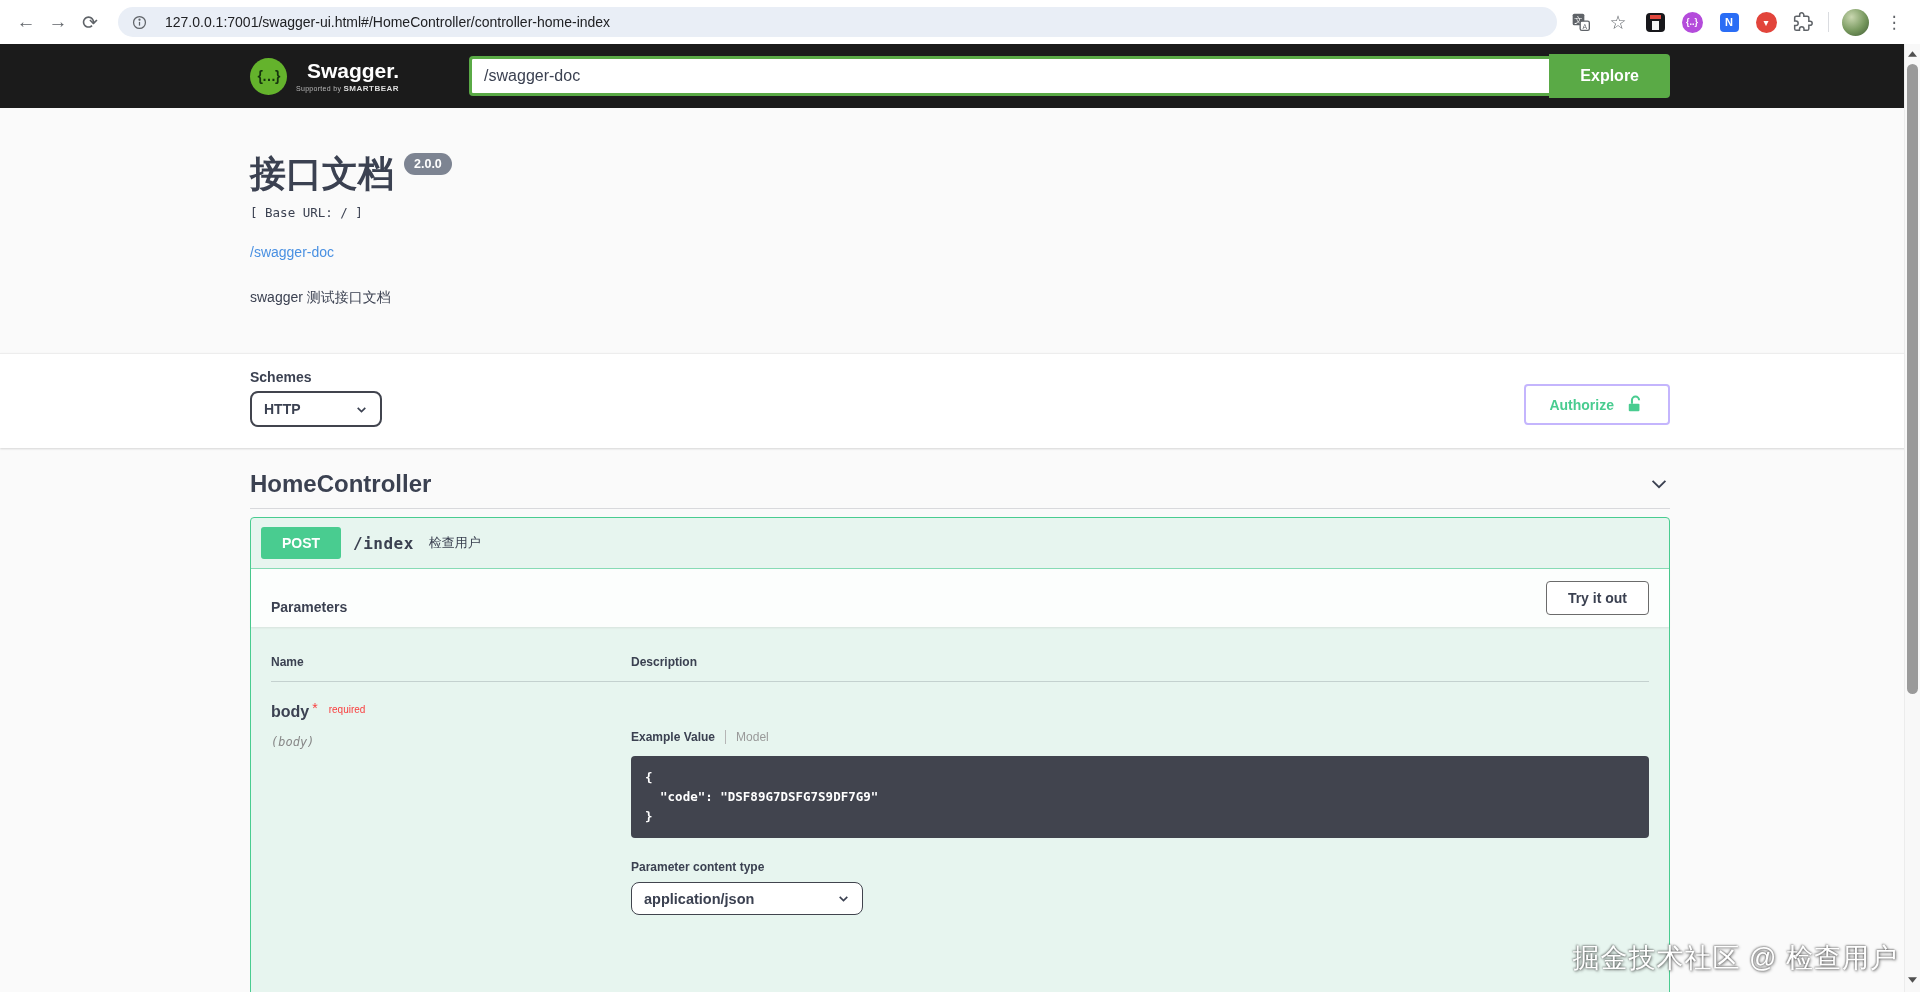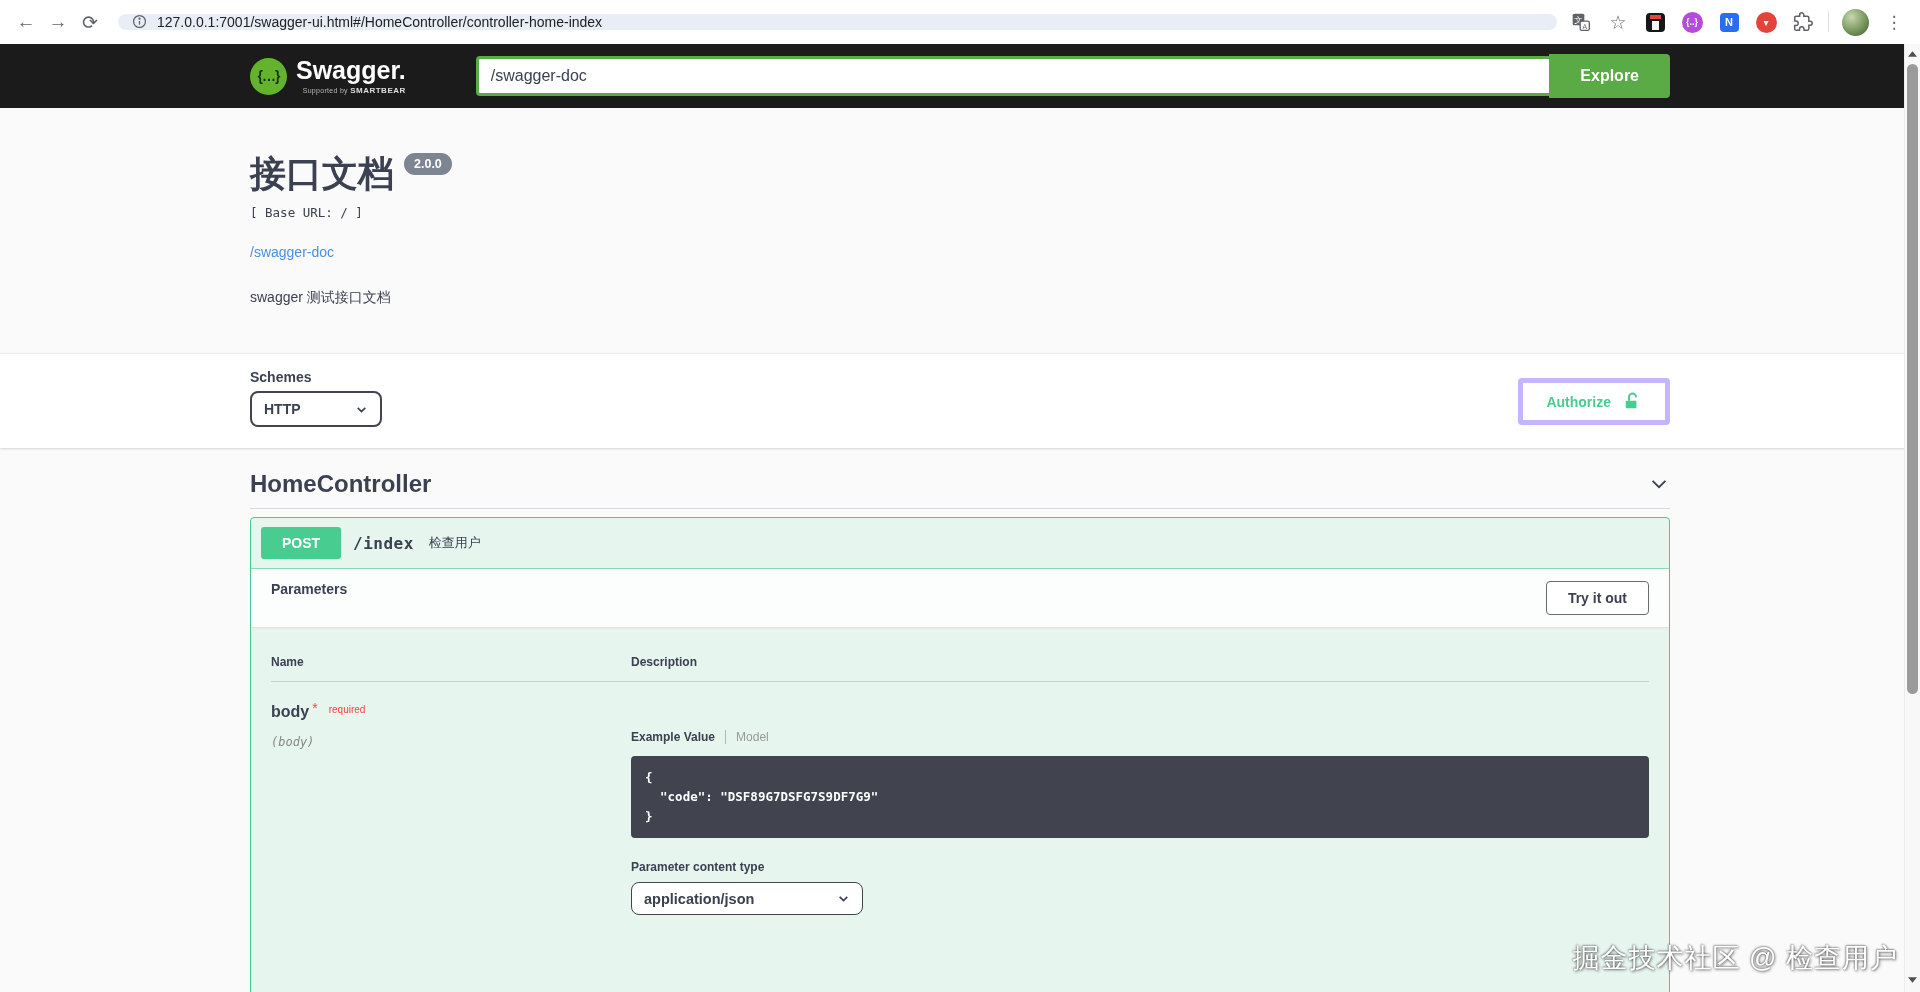--- a/index.html
+++ b/index.html
@@ -4,22 +4,22 @@
 <style>
   * { margin:0; padding:0; box-sizing:border-box; }
   html,body { width:1920px; height:992px; overflow:hidden; }
   body { font-family:"Liberation Sans","DejaVu Sans",sans-serif; background:#fafafa; position:relative; }
   .mono { font-family:"DejaVu Sans Mono","Liberation Mono",monospace; }
 
   
   .chrome { height:44px; background:#ffffff; display:flex; align-items:center; padding:0 10px; }
   .nav-btn { width:32px; height:32px; display:flex; align-items:center; justify-content:center;
              font-size:19px; color:#5f6368; border-radius:50%; cursor:pointer; flex:0 0 auto; }
-  .omnibox { flex:1; height:16px; background:#e9eef6; border-radius:15px; margin:0 12px;
-             display:flex; padding:0 14px; min-width:0; }
+  .omnibox { flex:1; height:30px; background:#e9eef6; border-radius:15px; margin:0 12px;
+             display:flex; align-items:center; padding:0 14px; min-width:0;gap:8px; }
   .omnibox .url { font-size:14px; color:#202124; margin-left:10px; white-space:nowrap; overflow:hidden; }
   .chrome-icons { display:flex; align-items:center; gap:13px; flex:0 0 auto; padding-right:4px; }
   .ci { width:24px; height:24px; display:flex; align-items:center; justify-content:center; cursor:pointer; }
   .star { font-size:19px; color:#5f6368; }
   .ext-dark { width:19px; height:19px; background:#17171b; border-radius:4px; position:relative; overflow:hidden; }
   .ext-dark .red { position:absolute; top:2px; left:4px; width:11px; height:4px; background:#e0483e; }
   .ext-dark .wt  { position:absolute; bottom:2px; left:6px; width:7px; height:9px; background:#f5f5f5; }
   .ext-purple { width:21px; height:21px; border-radius:50%; background:#b44bdb; color:#fff; font-size:9px;
                 display:flex; align-items:center; justify-content:center; font-weight:bold; }
   .ext-blue { width:19px; height:19px; border-radius:4px; background:#2a6df5; color:#fff; font-size:11px;
@@ -33,21 +33,21 @@
 
   
   .topbar { height:64px; background:#1b1b1b; }
   .container { width:1420px; margin:0 auto; }
   .topbar .container { display:flex; align-items:center; height:100%; }
   .logo { display:flex; align-items:center; gap:9px; }
   .logo-circle { width:37px; height:37px; border-radius:50%; background:#64b32c; color:#173односb;
                  color:#15330e; display:flex; align-items:center; justify-content:center;
                  font-weight:bold; font-size:14px; letter-spacing:-1px; }
   .logo-texts { display:flex; flex-direction:column; align-items:flex-end; }
-  .logo-title { color:#ffffff; font-size:25px; font-weight:600; line-height:1; }
+  .logo-title { color:#ffffff; font-size:21px; font-weight:600; line-height:1; }
   .logo-sub { color:#b7b7b7; font-size:7px; margin-top:3px; letter-spacing:.3px; }
   .logo-sub b { color:#dedede; font-size:8px; letter-spacing:.5px; }
   .search-wrap { flex:1; margin-left:70px; display:flex; align-items:center; height:44px; }
   .search-input { flex:1; height:40px; border:3px solid #5aaa46; border-right:none; border-radius:4px 0 0 4px;
                   font-size:16px; color:#3b4151; padding:0 12px; outline:none; background:#fff;
                   font-family:"Liberation Sans","DejaVu Sans",sans-serif; }
   .explore-btn { height:44px; padding:0 31px; background:#5aaa46; color:#fff; font-size:16px; font-weight:bold;
                  border:none; border-radius:0 4px 4px 0; cursor:pointer; }
 
   
@@ -61,39 +61,39 @@
   .api-desc { font-size:14px; color:#3b4151; margin-top:28px; }
 
   
   .scheme-band { background:#ffffff; border-top:1px solid #ededed; box-shadow:0 1px 2px 0 rgba(0,0,0,.15);
                  padding:15px 0 21px; }
   .scheme-band .container { display:flex; align-items:flex-end; justify-content:space-between; }
   .scheme-label { font-size:14px; font-weight:bold; color:#3b4151; margin-bottom:6px; }
   .scheme-select { width:132px; height:36px; border:2px solid #41444e; border-radius:8px; background:#fff;
                    display:flex; align-items:center; justify-content:space-between; padding:0 12px; cursor:pointer; }
   .scheme-select .val { font-size:14px; font-weight:bold; color:#3b4151; }
-  .authorize-btn { display:flex; align-items:center; gap:12px; background:#fff; border:5px solid #c4b5fd;
+  .authorize-btn { display:flex; align-items:center; gap:12px; background:#fff; border:2px solid #c4b5fd;
                    color:#49cc90; font-size:14px; font-weight:bold; border-radius:4px; padding:9px 23px;
                    cursor:pointer; margin-bottom:2px; }
 
   
   .tag-row { display:flex; align-items:center; justify-content:space-between; padding:22px 0 10px;
              border-bottom:1px solid rgba(59,65,81,.18); cursor:pointer; }
   .tag-row h3 { font-size:24px; color:#3b4151; font-weight:bold; }
 
   .opblock { margin-top:8px; border:1px solid #49cc90; border-radius:4px; background:rgba(73,204,144,.1); }
   .op-summary { display:flex; align-items:center; padding:9px 10px; border-bottom:1px solid rgba(73,204,144,.6); cursor:pointer; }
   .method-badge { background:#49cc90; color:#fff; font-weight:bold; font-size:14px; border-radius:3px;
                   min-width:80px; text-align:center; padding:8px 0; }
   .op-path { font-size:16px; font-weight:bold; color:#3b4151; margin-left:12px; letter-spacing:.5px; }
   .op-summary-text { font-size:13px; color:#3b4151; margin-left:15px; }
   .op-desc { padding:16px 20px 36px; font-size:14px; color:#3b4151; }
 
   .op-section-header { background:rgba(255,255,255,.85); box-shadow:0 1px 2px rgba(0,0,0,.08);
-                       display:flex; align-items:flex-start; justify-content:space-between;
+                       display:flex; align-items:flex-end; justify-content:space-between;
                        padding:12px 20px; min-height:56px; }
   .op-section-header .title { font-size:14px; font-weight:bold; color:#3b4151; }
   .tryout-btn { background:#fff; border:1.5px solid #6b6b6b; border-radius:4px; color:#3b4151;
                 font-size:14px; font-weight:bold; padding:8px 21px; cursor:pointer; }
 
   .op-body { padding:28px 20px 140px; }
   .param-headers { display:flex; font-size:12px; font-weight:bold; color:#3b4151;
                    padding-bottom:12px; border-bottom:1px solid rgba(59,65,81,.2); }
   .col-name { width:360px; flex:0 0 auto; }
   .col-desc { flex:1; }

